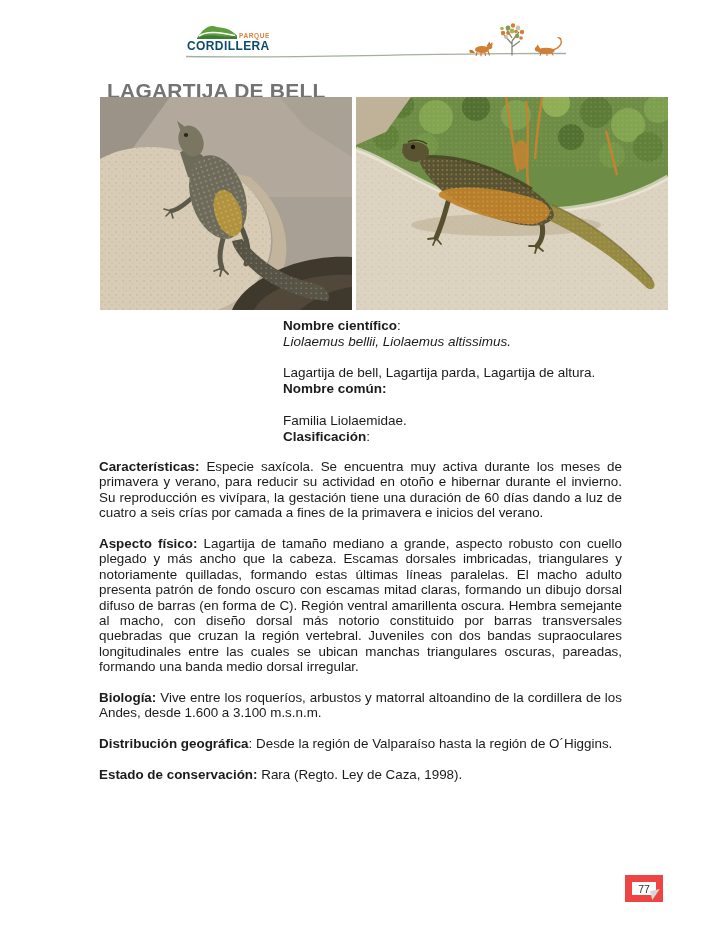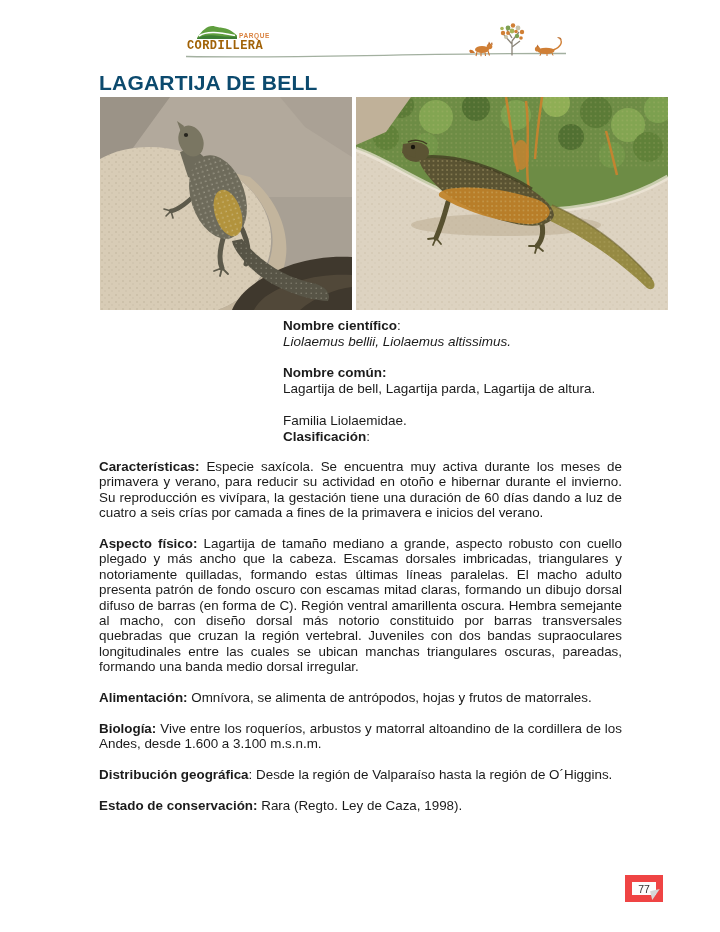--- a/index.html
+++ b/index.html
@@ -6,25 +6,25 @@
   body{
     width:720px;height:932px;background:#ffffff;position:relative;
     font-family:"Liberation Sans",sans-serif;color:#1b1b1b;overflow:hidden;
   }
   
   .header-art{position:absolute;left:186px;top:20px;width:380px;height:40px;}
   .logo{position:absolute;left:187px;top:23px;width:90px;}
   .logo-top{display:flex;align-items:flex-end;gap:2px;margin-left:10px;height:17px;}
   .logo-top svg{display:block;}
   .parque{font-size:6.5px;font-weight:bold;color:#d9813f;letter-spacing:.6px;margin-bottom:1px;}
-  .cordillera{font-family:Liberation Mono, monospace;font-size:12px;font-weight:bold;
-    color:#a16207;letter-spacing:.4px;line-height:13px;}
-  
-  .page-title{position:absolute;left:99px;top:71px;margin:0;font-size:21px;line-height:24px;
-    font-weight:bold;color:#0c4a6e;letter-spacing:.2px;}
+  .cordillera{font-family:Liberation Sans, sans-serif;font-size:12px;font-weight:bold;
+    color:#0c4a6e;letter-spacing:.4px;line-height:13px;}
+  
+  .page-title{position:absolute;left:99px;top:71px;margin:8px;font-size:21px;line-height:24px;
+    font-weight:bold;color:#737373;letter-spacing:.2px;}
   
   .photos{position:absolute;left:100px;top:97px;display:flex;gap:4px;}
   .photos svg{display:block;}
   
   .info-block{position:absolute;left:283px;top:318px;width:339px;font-size:13.5px;line-height:15.8px;}
   .info-group{margin-bottom:15.8px;}
   .info-label{font-weight:bold;margin-top:8px;}
   .em{font-style:italic;}
   
   .sections{position:absolute;left:99px;top:459px;width:523px;font-size:13.4px;line-height:15.4px;}
@@ -195,33 +195,32 @@
     </g>
   </svg>
 </div>
 
 <div class="info-block">
   <div class="info-group">
     <div><span class="info-label">Nombre científico</span><span>:</span></div>
     <div class="em">Liolaemus bellii, Liolaemus altissimus.</div>
   </div>
   <div class="info-group">
+    <div>Lagartija de bell, Lagartija parda, Lagartija de altura.</div>
     <div><span class="info-label">Nombre común:</span><span></span></div>
-    <div>Lagartija de bell, Lagartija parda, Lagartija de altura.</div>
   </div>
   <div class="info-group">
     <div>Familia Liolaemidae.</div>
     <div><span class="info-label">Clasificación</span><span>:</span></div>
   </div>
 </div>
 
 <div class="sections">
   <p><b>Características:</b><span></span> <span>Especie saxícola. Se encuentra muy activa durante los meses de primavera y verano, para reducir su actividad en otoño e hibernar durante el invierno. Su reproducción es vivípara, la gestación tiene una duración de 60 días dando a luz de cuatro a seis crías por camada a fines de la primavera e inicios del verano.</span></p>
   <p><b>Aspecto físico:</b><span></span> <span>Lagartija de tamaño mediano a grande, aspecto robusto con cuello plegado y más ancho que la cabeza. Escamas dorsales imbricadas, triangulares y notoriamente quilladas, formando estas últimas líneas paralelas. El macho adulto presenta patrón de fondo oscuro con escamas mitad claras, formando un dibujo dorsal difuso de barras (en forma de C). Región ventral amarillenta oscura. Hembra semejante al macho, con diseño dorsal más notorio constituido por barras transversales quebradas que cruzan la región vertebral. Juveniles con dos bandas supraoculares longitudinales entre las cuales se ubican manchas triangulares oscuras, pareadas, formando una banda medio dorsal irregular.</span></p>
-  <p><b>Alimentación:</b><span></span> <span>Omnívora, se alimenta de antrópodos, hojas y frutos de matorrales.</span></p>
   <p><b>Biología:</b><span></span> <span>Vive entre los roqueríos, arbustos y matorral altoandino de la cordillera de los Andes, desde 1.600 a 3.100 m.s.n.m.</span></p>
   <p><b>Distribución geográfica</b><span>:</span> <span>Desde la región de Valparaíso hasta la región de O´Higgins.</span></p>
   <p><b>Estado de conservación:</b><span></span> <span>Rara (Regto. Ley de Caza, 1998).</span></p>
 </div>
 
 <div class="page-number">
   <span>77</span>
   <span class="page-fold"></span>
 </div>
 

